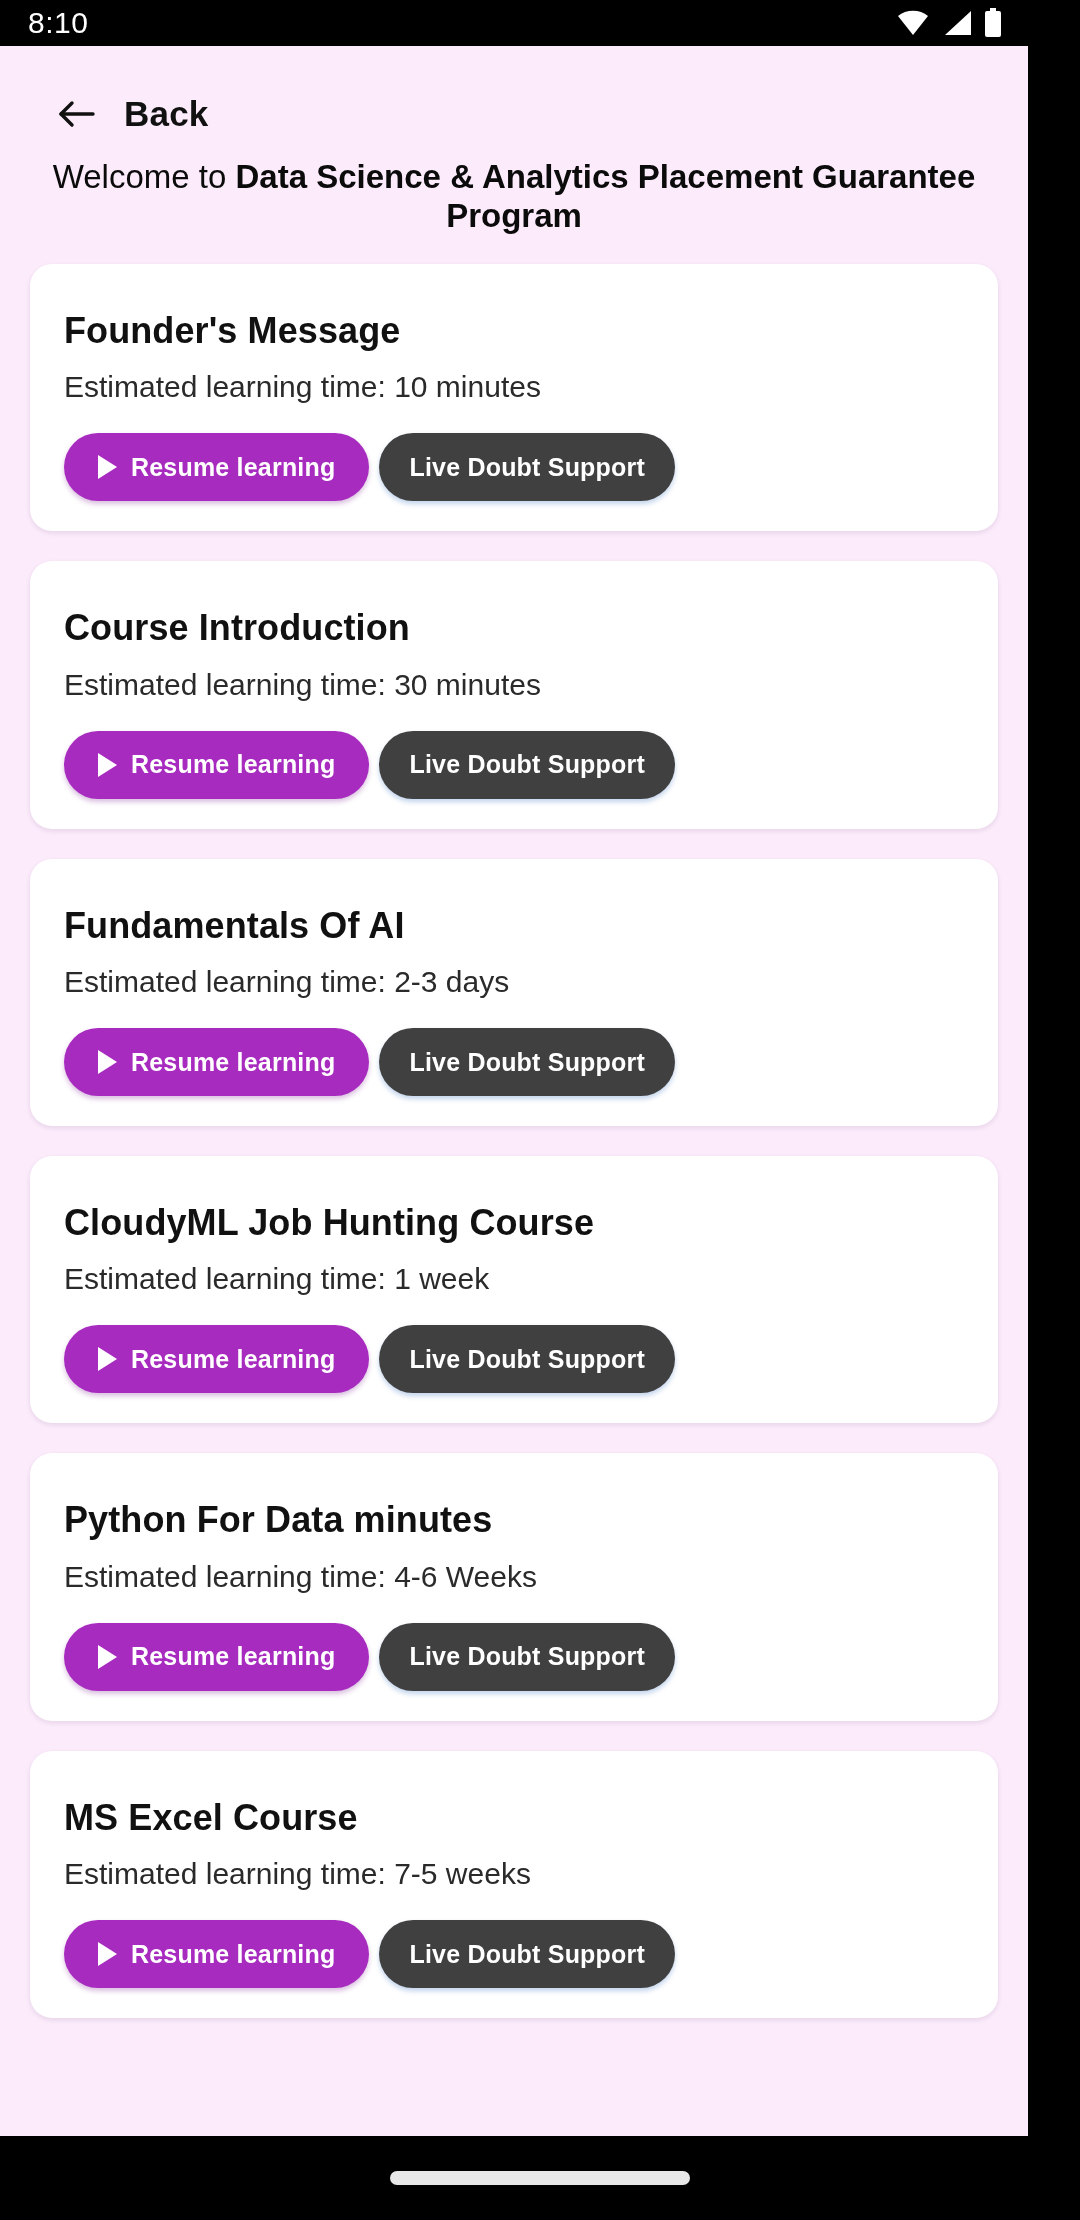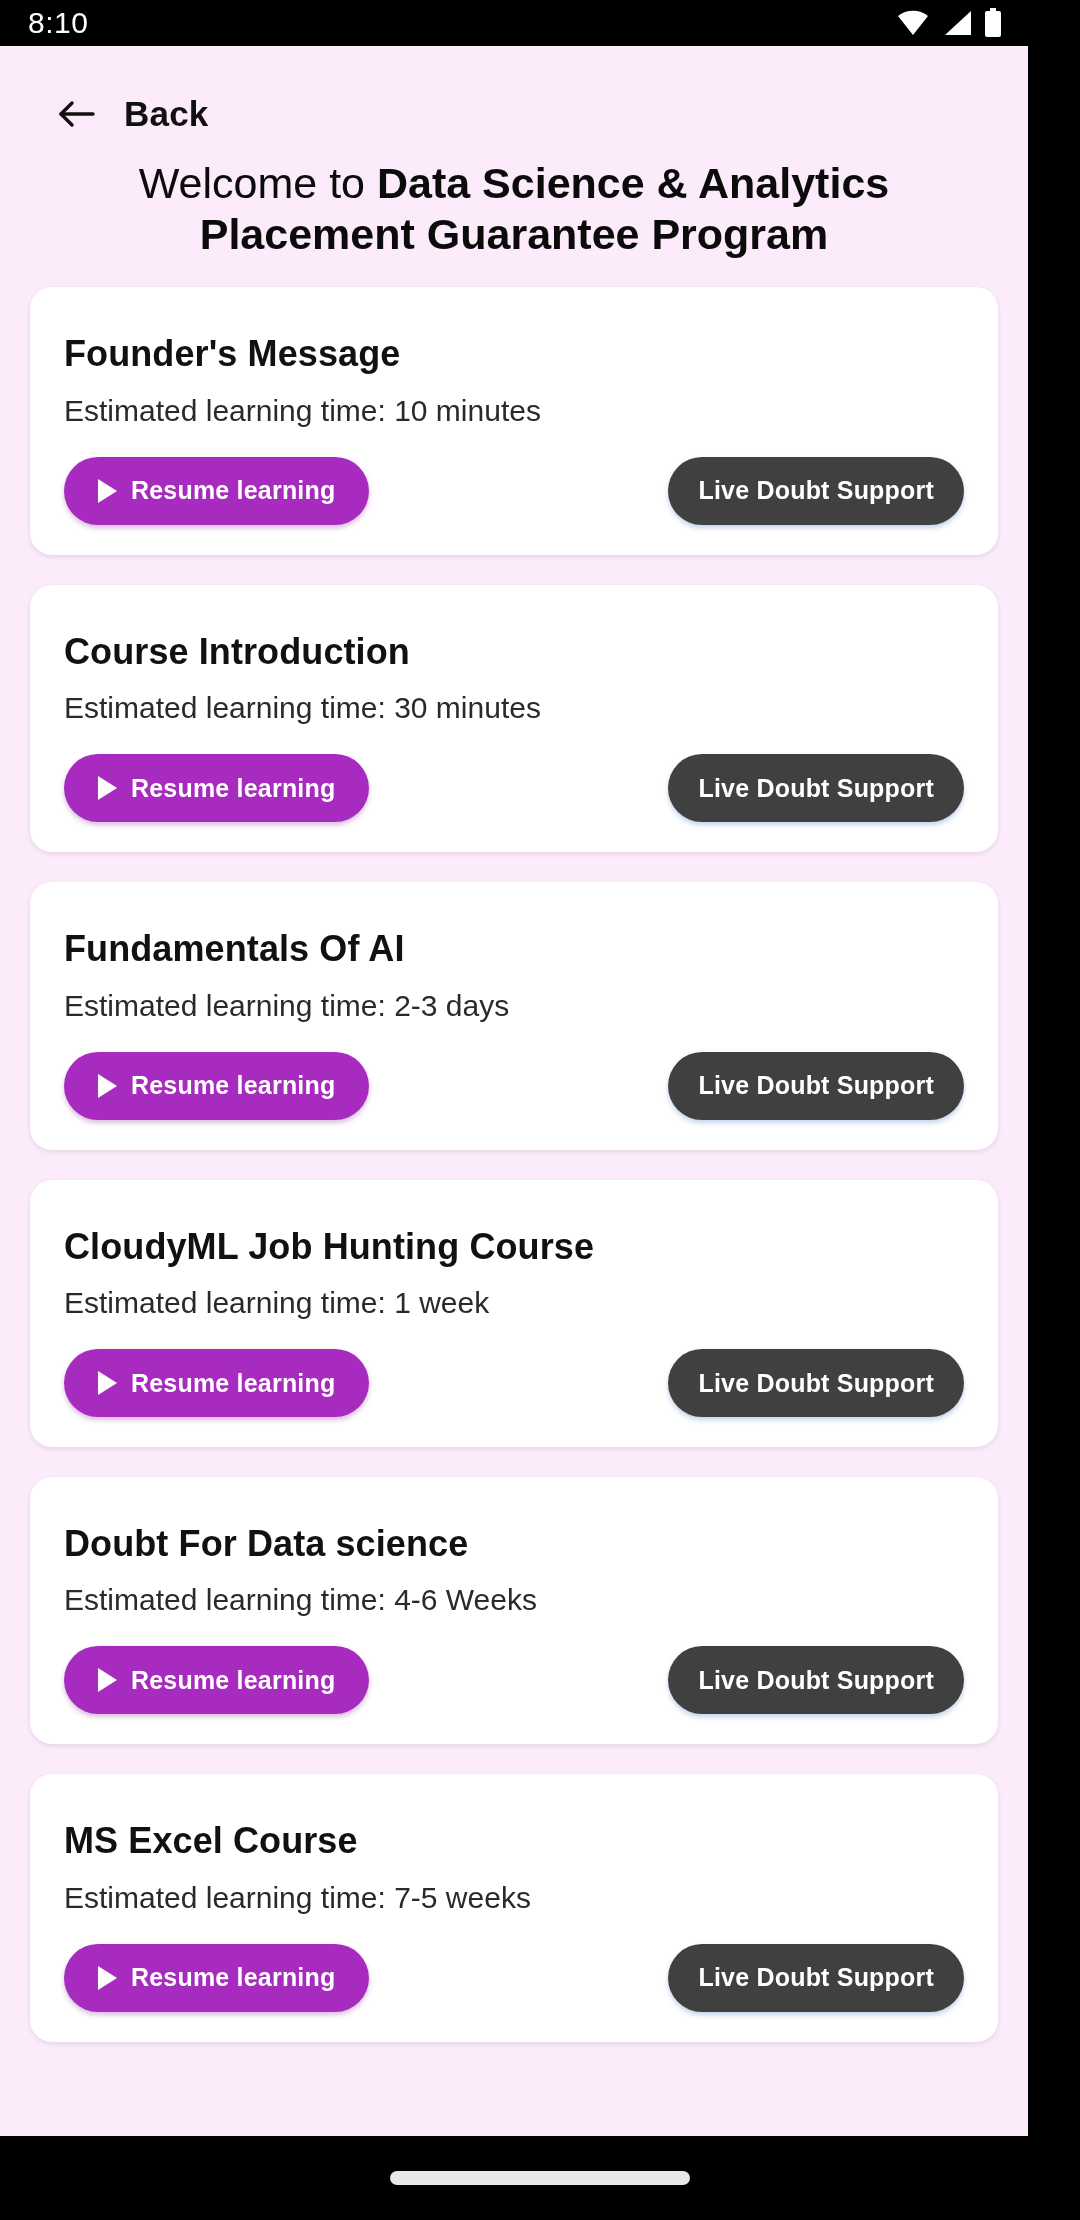--- a/index.html
+++ b/index.html
@@ -42,21 +42,21 @@
   .back-label {
     font-size:35px; font-weight:700; color:#111;
     letter-spacing:.2px;
   }
 
   
   .welcome {
     flex:0 0 auto;
     padding:24px 30px 0 30px;
     text-align:center;
-    font-size:43px;
+    font-size:33px;
     line-height:1.18;
     color:#0b0b0b;
     font-weight:300;
   }
   .welcome .em { font-weight:700; }
 
   
   .cards {
     flex:1 1 auto;
     padding:28px 30px 0 30px;
@@ -80,22 +80,21 @@
     margin-top:18px;
     font-size:30px;
     font-weight:400;
     color:#2a2a2a;
     line-height:1.2;
   }
   .card-actions {
     margin-top:28px;
     display:flex;
     align-items:center;
-    gap:21px;
-    justify-content:space-between;
+    gap:10px;
   }
   .btn {
     border:none;
     border-radius:999px;
     color:#fff;
     font-family:"Liberation Sans", sans-serif;
     font-size:25px;
     font-weight:700;
     letter-spacing:.2px;
     height:68px;
@@ -218,21 +217,21 @@
           <button class="btn btn-resume">
             <span class="play"></span>
             <span>Resume learning</span>
           </button>
           <button class="btn btn-support">
             <span>Live Doubt Support</span>
           </button>
         </div>
       </div>
       <div class="card">
-        <div class="card-title">Doubt For Data science</div>
+        <div class="card-title">Python For Data minutes</div>
         <div class="card-sub">Estimated learning time: 4-6 Weeks</div>
         <div class="card-actions">
           <button class="btn btn-resume">
             <span class="play"></span>
             <span>Resume learning</span>
           </button>
           <button class="btn btn-support">
             <span>Live Doubt Support</span>
           </button>
         </div>

